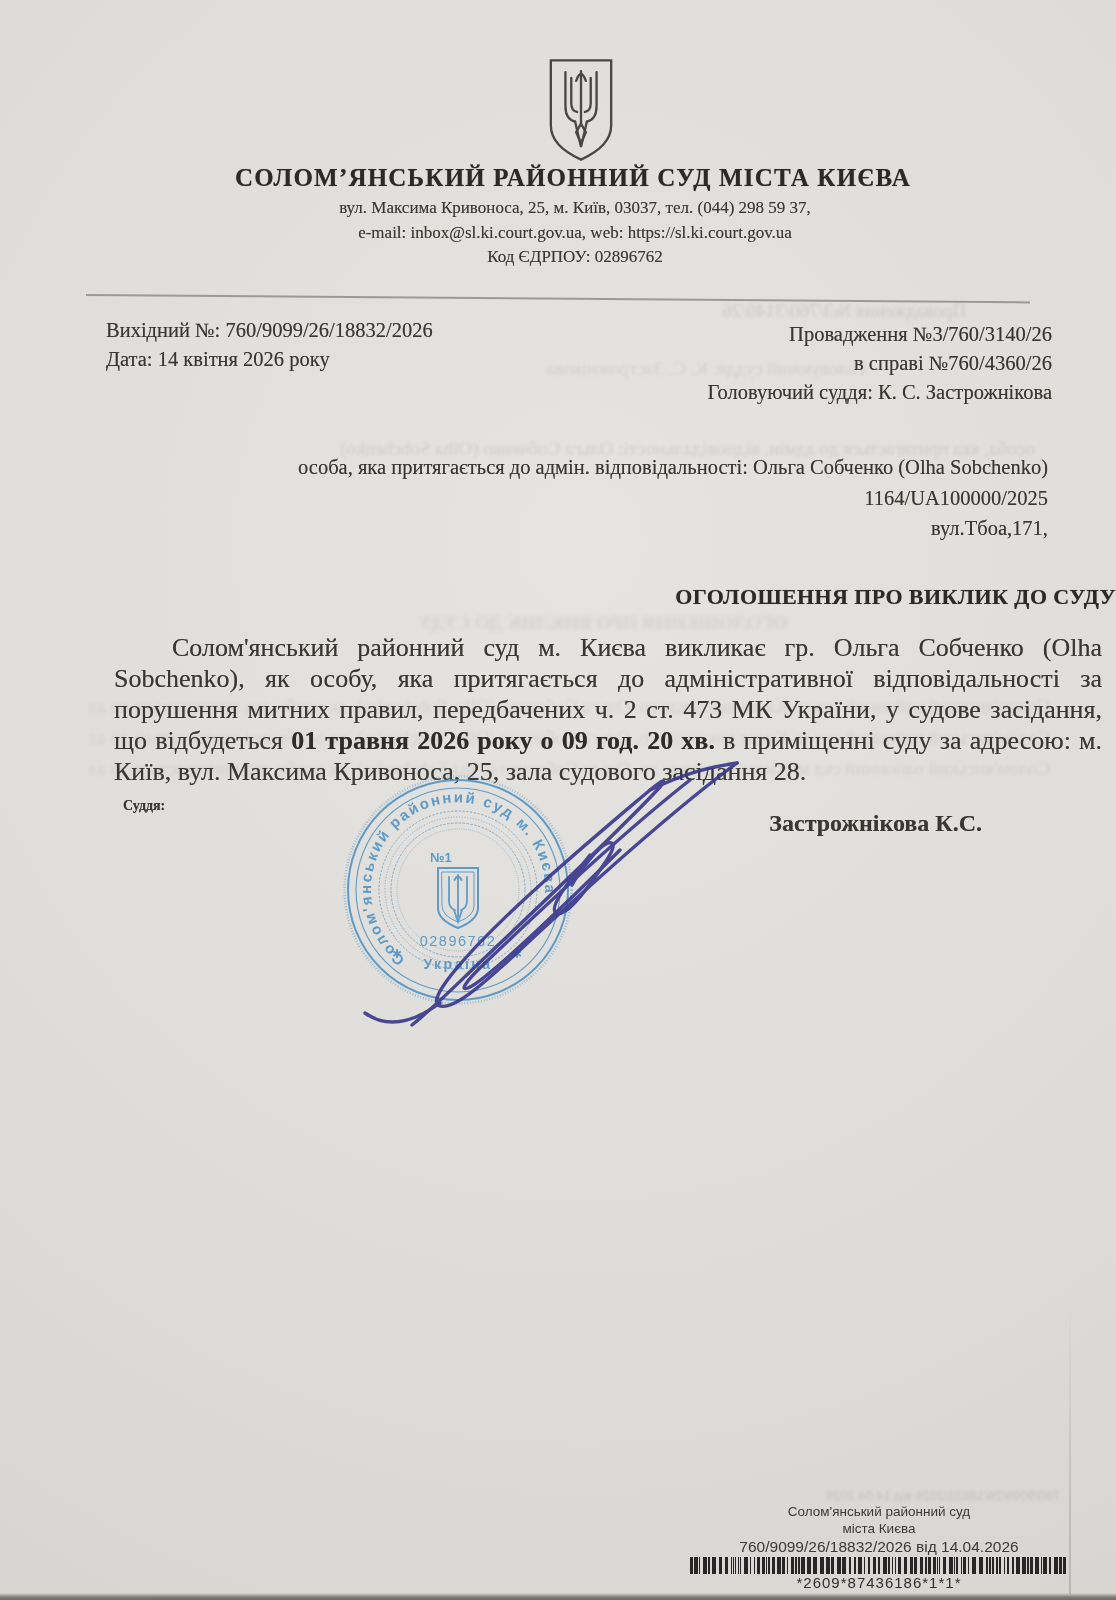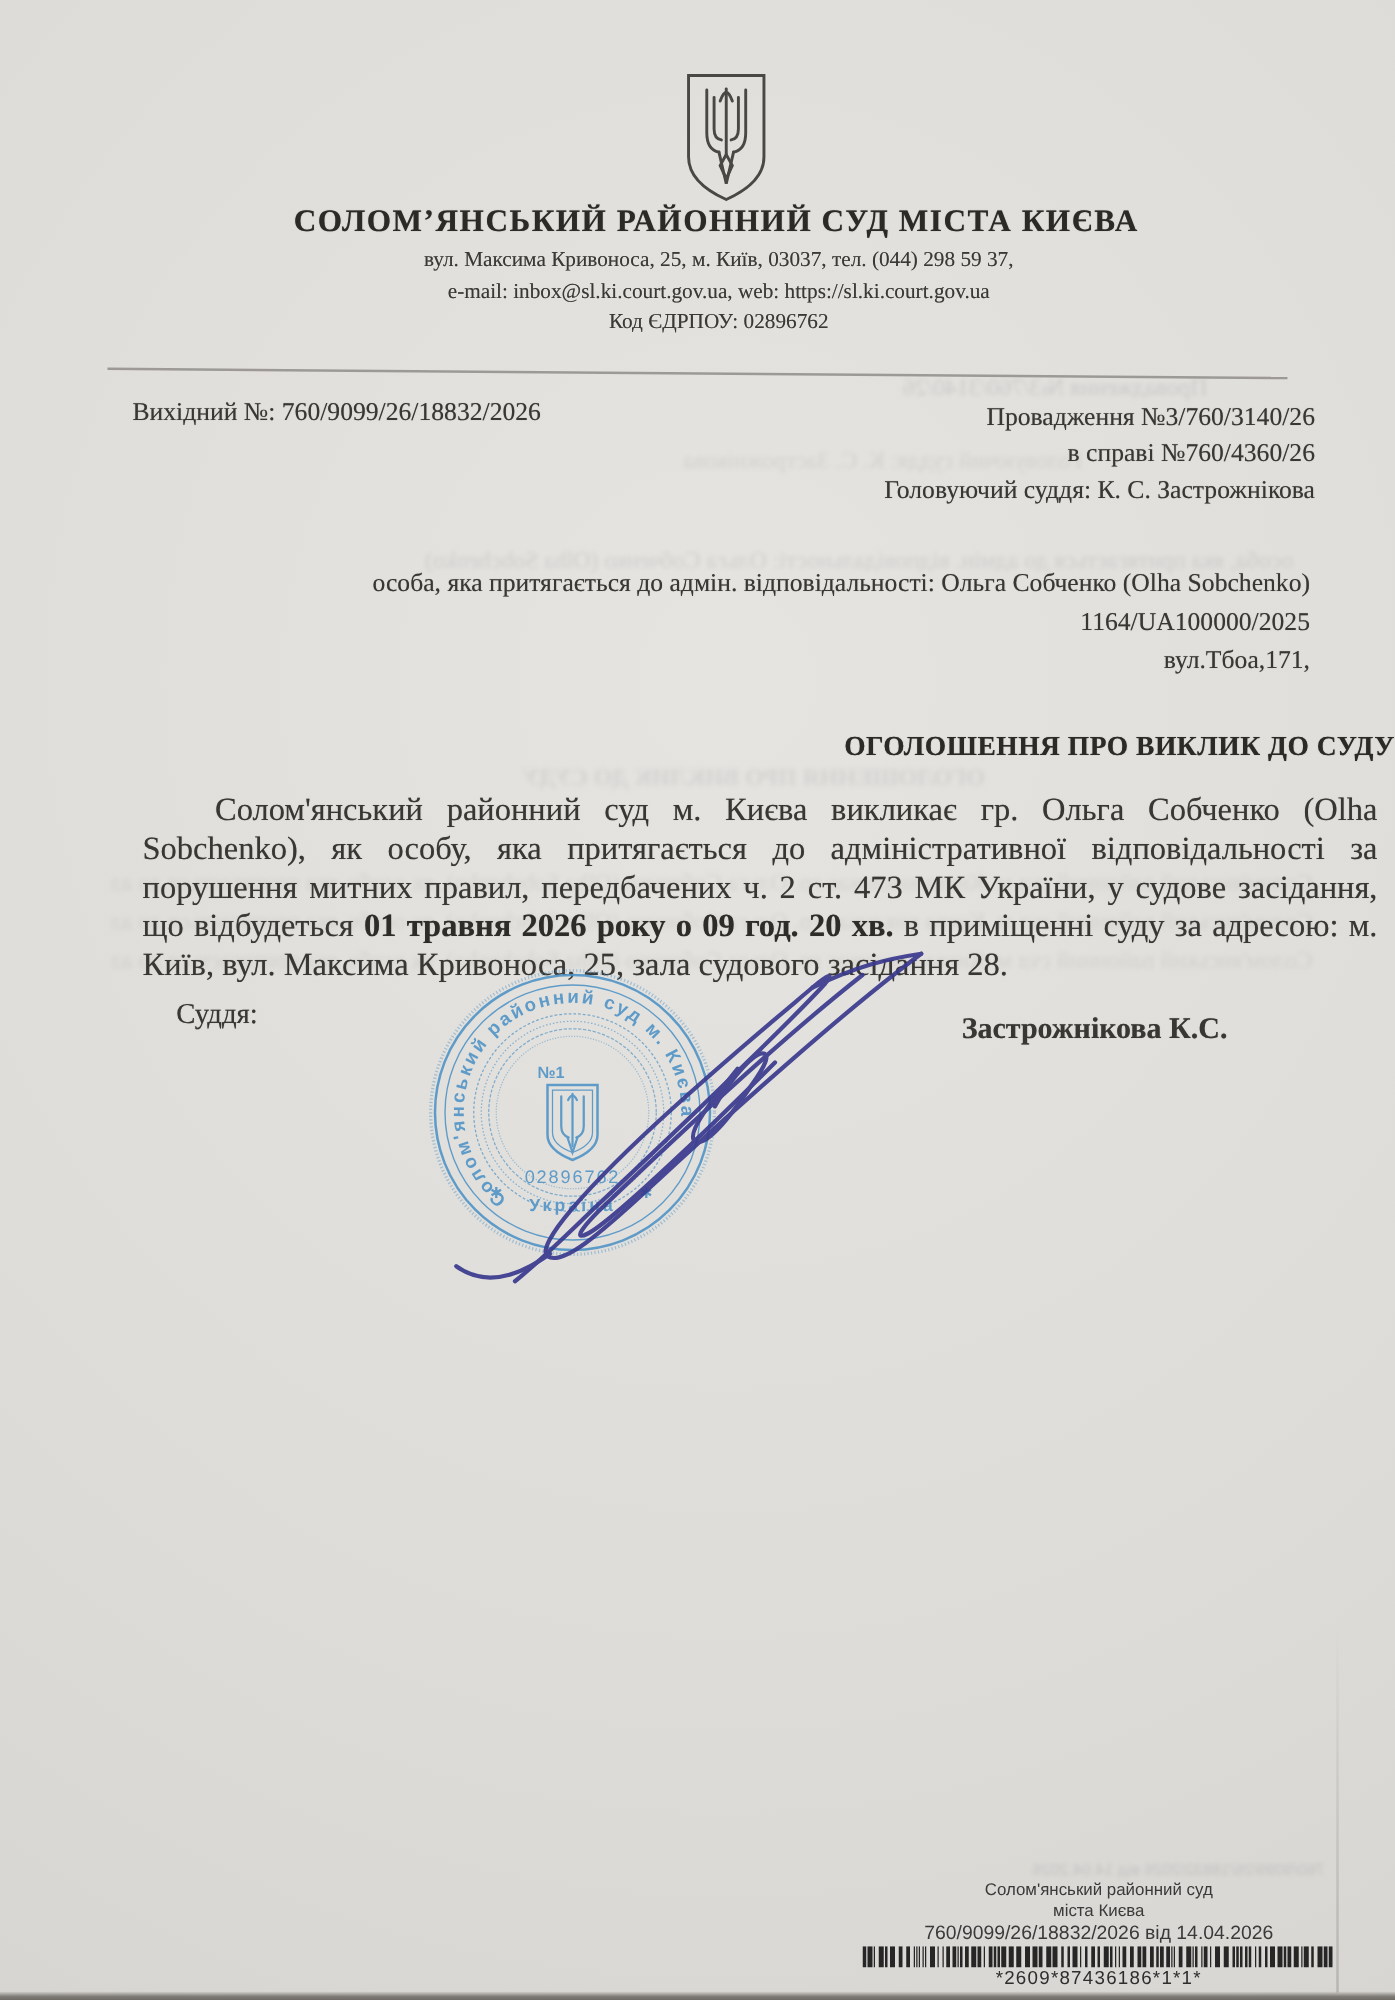--- a/index.html
+++ b/index.html
@@ -34,21 +34,21 @@
 
   
   .doc-title{position:absolute;left:0;right:0;top:584px;text-align:right;padding-left:26px;
     font-size:22px;font-weight:bold;letter-spacing:.4px;color:#2c2a27;text-shadow:0 0 .7px rgba(44,42,39,.6);}
 
   
   .body-par{position:absolute;left:76px;width:988px;top:632px;font-size:26px;line-height:31px;
     text-align:justify;text-indent:58px;margin-left:38px;}
 
   
-  .judge-label{position:absolute;left:141px;top:798px;font-size:23px;font-weight:normal;}
+  .judge-label{position:absolute;left:123px;top:798px;font-size:14px;font-weight:bold;}
   .judge-name{position:absolute;right:134px;top:810px;font-size:24px;font-weight:bold;}
 
   
   .stamp{position:absolute;left:340px;top:772px;opacity:.88;}
   .stamp text{font-family:"Liberation Sans",sans-serif;}
   .signature{position:absolute;left:290px;top:735px;overflow:visible;}
 
   
   .footer{position:absolute;left:690px;width:378px;top:1503px;text-align:center;
     font-family:"Liberation Sans",sans-serif;color:#3a3a3a;}
@@ -95,20 +95,21 @@
   <div class="ghost" style="top:358px;right:250px;width:340px;opacity:.2;">Головуючий суддя: К. С. Застрожнікова</div>
   <div class="ghost" style="top:438px;left:165px;width:870px;opacity:.24;">особа, яка притягається до адмін. відповідальності: Ольга Собченко (Olha Sobchenko)</div>
   <div class="ghost" style="top:612px;left:368px;width:420px;font-weight:bold;opacity:.2;filter:blur(2px);">ОГОЛОШЕННЯ ПРО ВИКЛИК ДО СУДУ</div>
   <div class="ghost" style="top:696px;left:90px;width:960px;opacity:.18;height:17px;">Солом'янський районний суд м. Києва викликає гр. Ольга Собченко (Olha Sobchenko), як особу, яка притягається до адміністративної відповідальності за порушення митних правил, передбачених ч. 2 ст. 473 МК України, у судове засідання, що відбудеться </div>
   <div class="ghost" style="top:727px;left:90px;width:960px;opacity:.18;height:17px;">Солом'янський районний суд м. Києва викликає гр. Ольга Собченко (Olha Sobchenko), як особу, яка притягається до адміністративної відповідальності за порушення митних правил, передбачених ч. 2 ст. 473 МК України, у судове засідання, що відбудеться </div>
   <div class="ghost" style="top:758px;left:90px;width:960px;opacity:.18;height:17px;">Солом'янський районний суд м. Києва викликає гр. Ольга Собченко (Olha Sobchenko), як особу, яка притягається до адміністративної відповідальності за порушення митних правил, передбачених ч. 2 ст. 473 МК України, у судове засідання, що відбудеться </div>
   <div class="ghost sans" style="top:1488px;left:700px;width:360px;opacity:.3;">760/9099/26/18832/2026 від 14.04.2026</div>
 
   <div class="ref-left ink">
     <div>Вихідний №: 760/9099/26/18832/2026</div>
+    <div>Дата: 14 квітня 2026 року</div>
   </div>
   <div class="ref-right ink">
     <div>Провадження №3/760/3140/26</div>
     <div>в справі №760/4360/26</div>
     <div>Головуючий суддя: К. С. Застрожнікова</div>
   </div>
 
   <div class="defendant ink">
     <div>особа, яка притягається до адмін. відповідальності: Ольга Собченко (Olha Sobchenko)</div>
     <div>1164/UA100000/2025</div>

